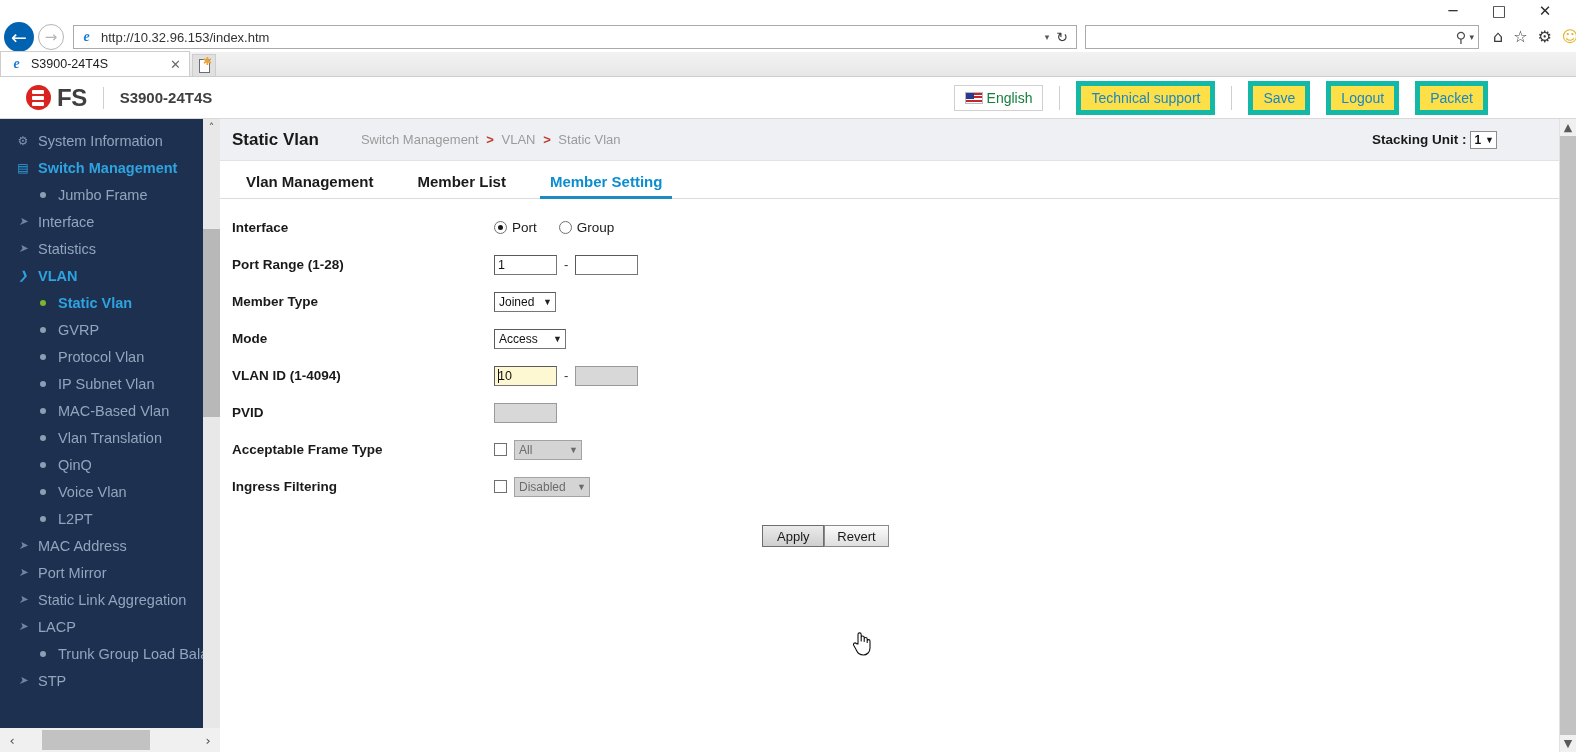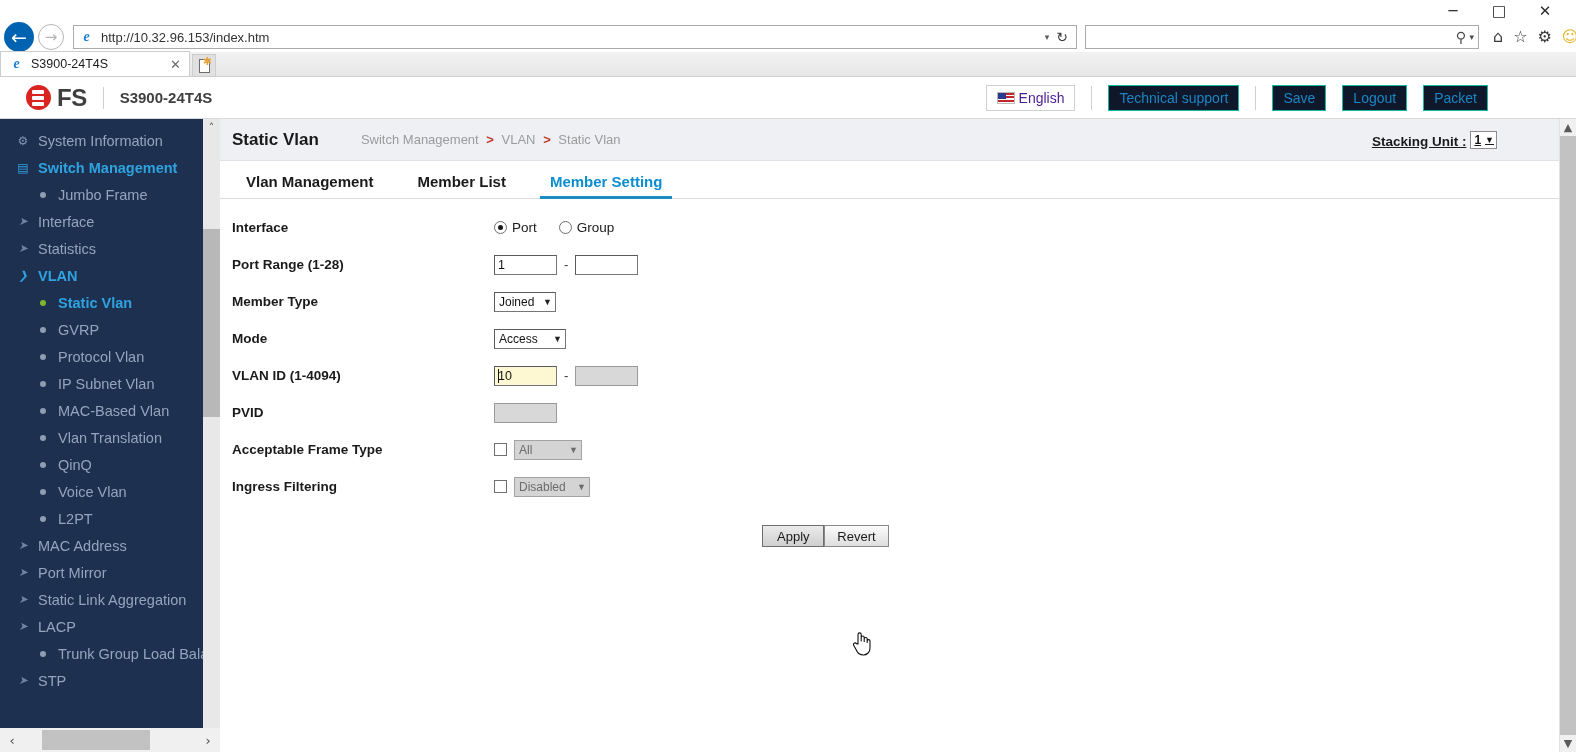--- a/index.html
+++ b/index.html
@@ -125,30 +125,30 @@
     box-shadow: 0 6px 0 0 #fff;
   }
   .fs-word { font-size: 24px; font-weight: bold; color: #3f3f3f; letter-spacing: -0.5px; }
   .fs-divider { width: 1px; height: 22px; background: #cfcfcf; margin: 0 16px; }
   .fs-model { font-size: 15px; font-weight: bold; color: #3f3f3f; }
   .hdr-right { margin-left: auto; display: flex; align-items: center;
     padding-right: 88px; }
   .lang-btn {
     display: flex; align-items: center; gap: 4px;
     border: 1px solid #d0d0d0; background: #fff;
-    padding: 4px 10px; font-size: 14px; color: #4c1d95;
+    padding: 4px 10px; font-size: 14px; color: #15803d;
   }
   .flag { width: 18px; height: 12px; background:
     repeating-linear-gradient(#c1272d 0 1.7px, #fff 1.7px 3.4px);
     position: relative; border: 0.5px solid #bbb; }
   .flag::before { content: ""; position: absolute; left: 0; top: 0;
     width: 8px; height: 6.5px; background: #2a3b8f; }
   .hdr-sep { width: 1px; height: 24px; background: #cfcfcf; margin: 0 16px; }
   .hdr-btn {
-    border: 1px solid #14b8a6; color: #1a86c4; background: #0f172a;
+    border: 5px solid #14b8a6; color: #1a86c4; background: #fde047;
     font-size: 14px; padding: 4px 10px; white-space: nowrap;
   }
   .hdr-btn + .hdr-btn { margin-left: 16px; }
 
   
   .body-row { display: flex; height: 633px; }
 
   
   .sidebar {
     width: 220px; flex: 0 0 220px; background: #1e3050;
@@ -195,22 +195,22 @@
     overflow: hidden; display: flex; flex-direction: column; }
   .main-inner { flex: 1 1 auto; width: 1339px; }
 
   .page-head {
     height: 42px; background: #eef0f4; display: flex; align-items: center;
     padding: 0 14px 0 12px; border-bottom: 1px solid #dfe2e7;
   }
   .page-title { font-size: 17px; font-weight: bold; color: #1a1a1a; }
   .crumb { margin-left: 42px; font-size: 13px; color: #9b9b9b; }
   .crumb .sep { color: #c0392b; font-weight: bold; padding: 0 4px; }
-  .stacking { margin-left: auto; display: flex; align-items: flex-end;
-    font-size: 13.5px; font-weight: bold; color: #1a1a1a; padding-right: 48px; text-decoration: underline; }
+  .stacking { margin-left: auto; display: flex; align-items: center;
+    font-size: 13.5px; font-weight: bold; color: #1a1a1a; padding-right: 48px; }
   .mini-select {
     margin-left: 4px; height: 18px; border: 1px solid #8d8d8d; background: #fff;
     font-size: 12px; padding: 0 2px 0 3px; display: flex; align-items: center;
     gap: 4px; color: #111;
   }
   .mini-select .cv { font-size: 9px; }
 
   .tabs {
     height: 38px; display: flex; align-items: flex-end;
     border-bottom: 1px solid #dcdcdc; padding-left: 12px; background: #fff;

